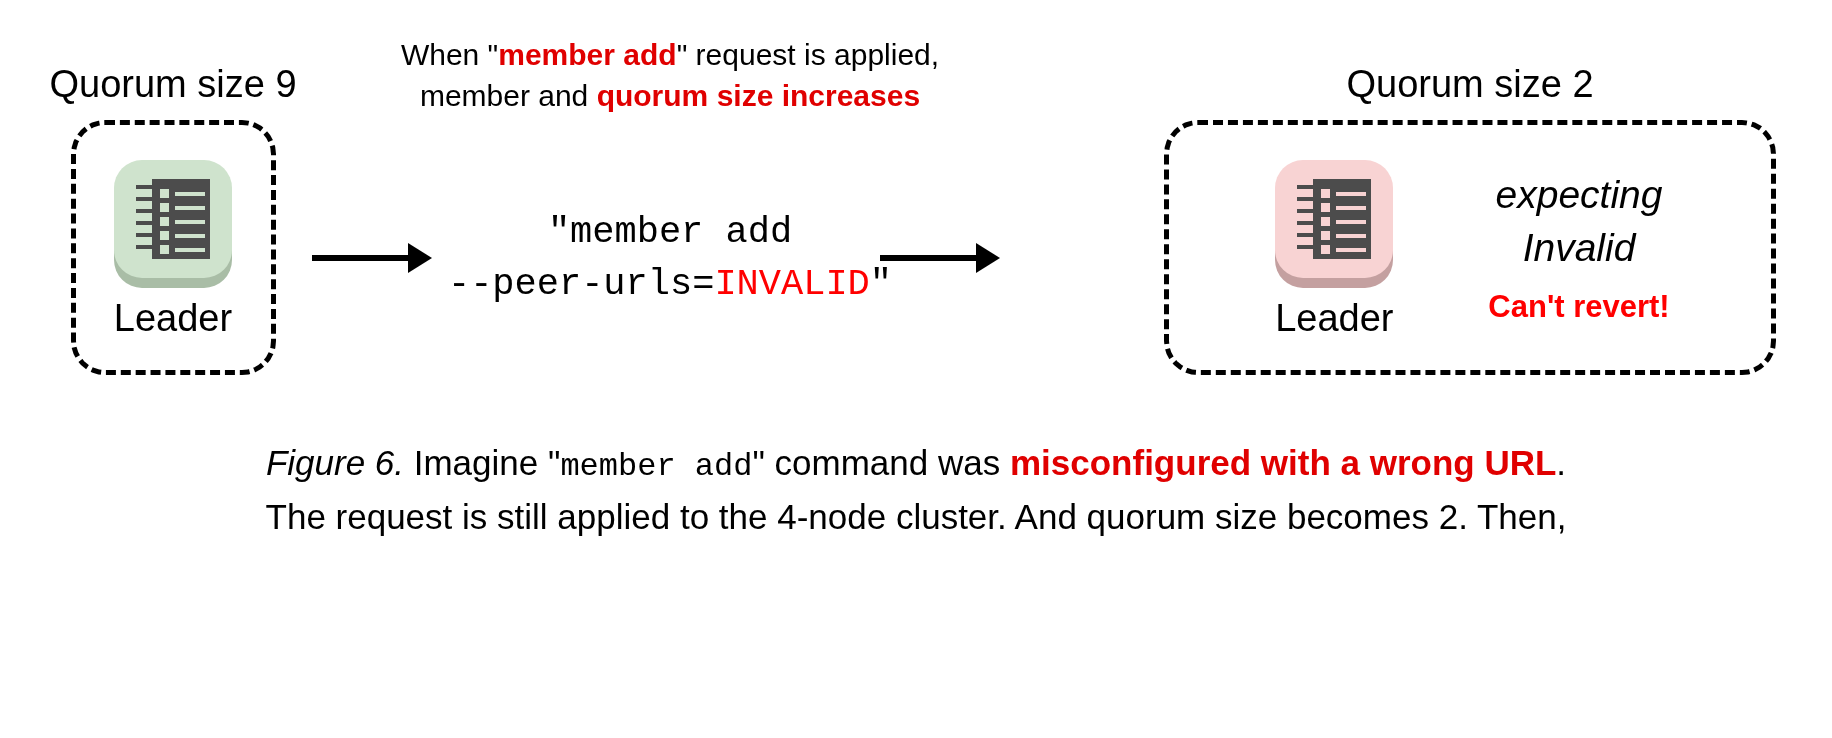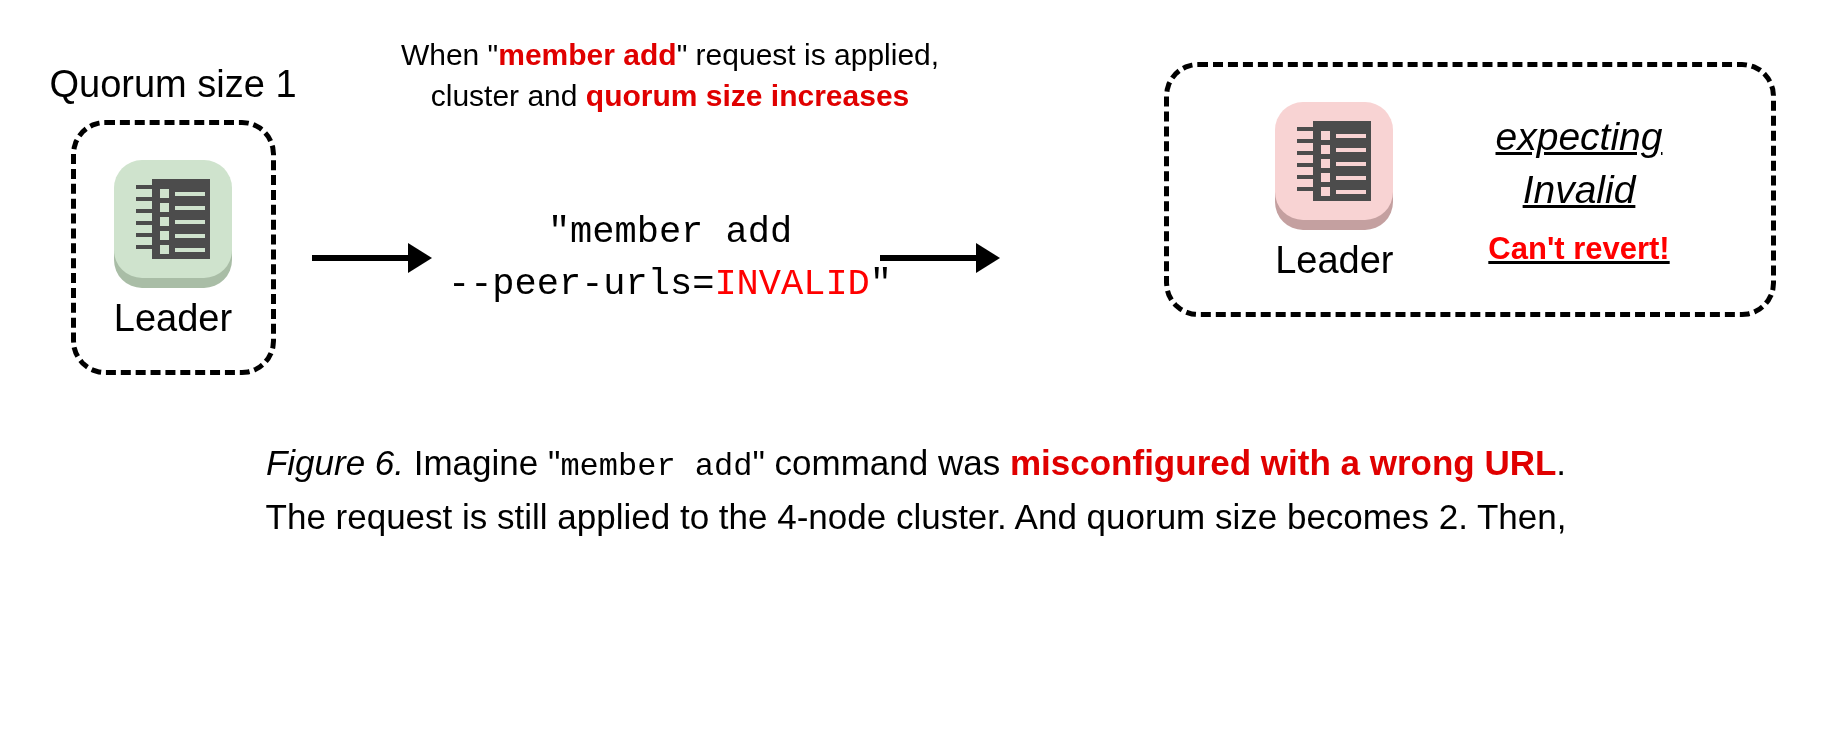--- a/index.html
+++ b/index.html
@@ -160,21 +160,20 @@
     line-height: 52px;
     white-space: nowrap;
   }
 
   
   .status-block {
     font-size: 39px;
     line-height: 53px;
     font-style: italic;
     padding-left: 30px;
-    text-decoration: underline;
   }
   .status-warn {
     font-style: normal;
     font-weight: bold;
     font-size: 31px;
     line-height: 42px;
     margin-top: 12px;
     color: #ff0000;
   }
 
@@ -190,25 +189,25 @@
   }
   #caption .mono { font-size: 32px; }
 </style>
 </head>
 <body>
 
 <div id="diagram">
 
   <div id="annotation">
     <div><span>When "</span><span class="red">member add</span><span>" request is applied,</span></div>
-    <div><span>cluster and </span><span class="red">quorum size increases</span></div>
+    <div><span>member and </span><span class="red">quorum size increases</span></div>
   </div>
 
   <div class="cluster" style="left:48px; top:62px; width:250px;">
-    <div class="cluster-label">Quorum size 1</div>
+    <div class="cluster-label">Quorum size 9</div>
     <div class="dashed-box" style="width:205px; height:255px; margin:0 auto;">
       <div class="node">
         <div class="tile-wrap">
           <div class="tile-shadow" style="background:#a9bda6;"></div>
           <div class="tile" style="background:#cfe3cd;">
             <div class="ledger">
               <div class="body"></div>
               <div class="ring" style="top:6px;"></div>
               <div class="ring" style="top:18px;"></div>
               <div class="ring" style="top:30px;"></div>
@@ -242,20 +241,21 @@
     <div>"member add</div>
     <div><span>--peer-urls=</span><span class="red-pure" style="font-weight:normal;">INVALID</span><span>"</span></div>
   </div>
 
   <div class="arrow" style="left:880px; top:245px; width:120px;">
     <div class="shaft"></div>
     <div class="head"></div>
   </div>
 
   <div class="cluster" style="left:1160px; top:62px; width:620px;">
+    <div class="cluster-label">Quorum size 2</div>
     <div class="dashed-box" style="width:612px; height:255px; margin:0 auto; gap:60px;">
 
       <div class="node">
         <div class="tile-wrap">
           <div class="tile-shadow" style="background:#c4a0a0;"></div>
           <div class="tile" style="background:#f8d3d3;">
             <div class="ledger">
               <div class="body"></div>
               <div class="ring" style="top:6px;"></div>
               <div class="ring" style="top:18px;"></div>

